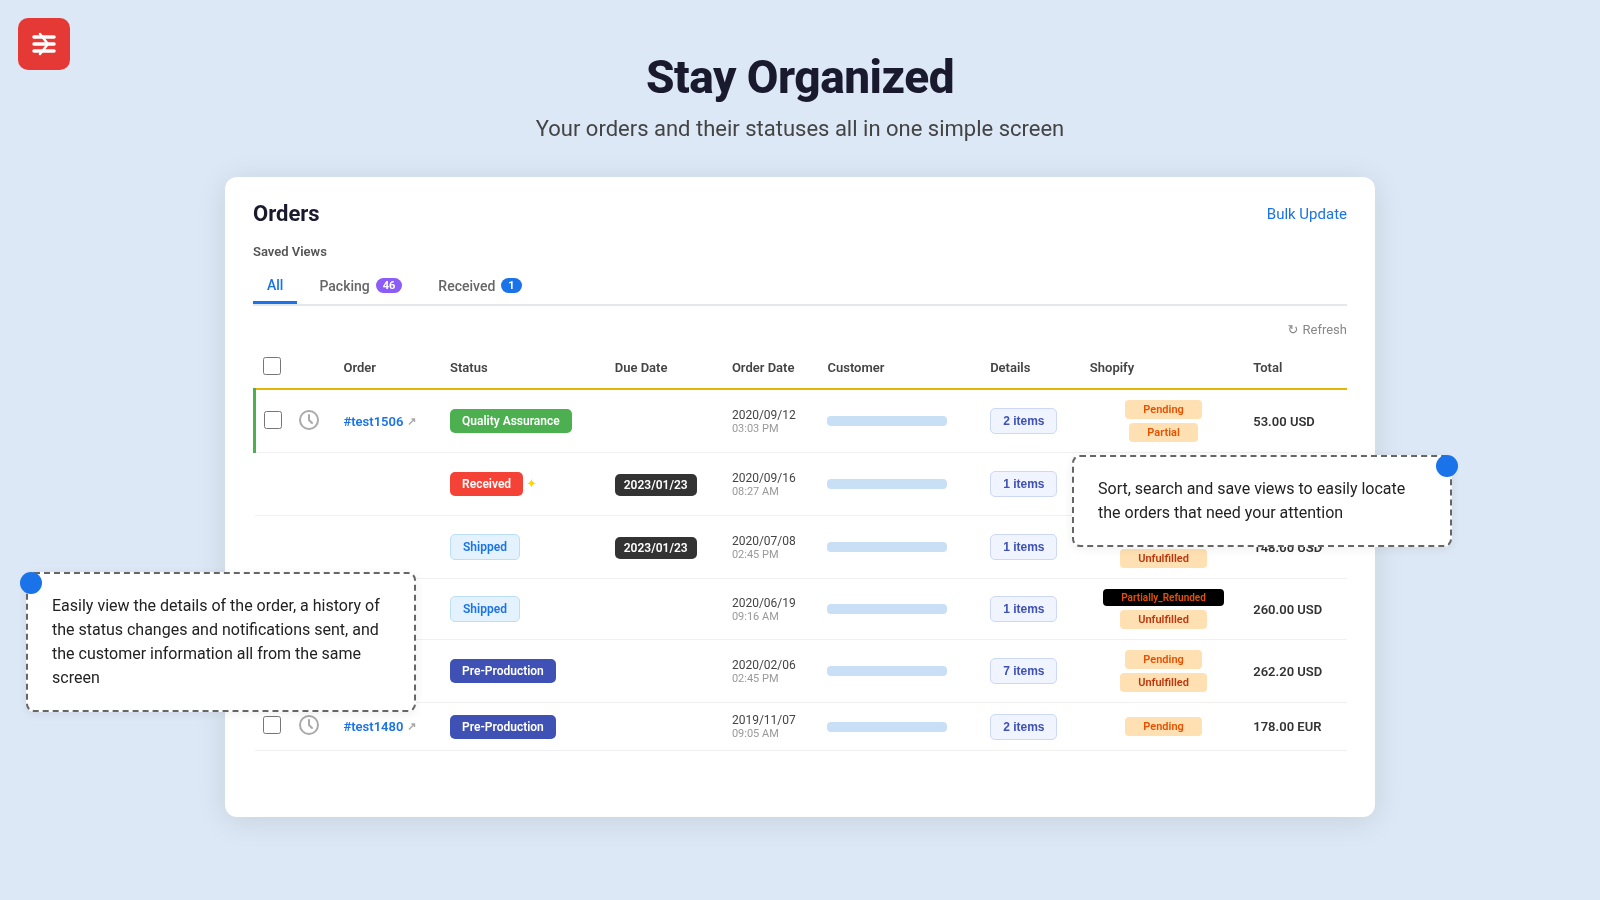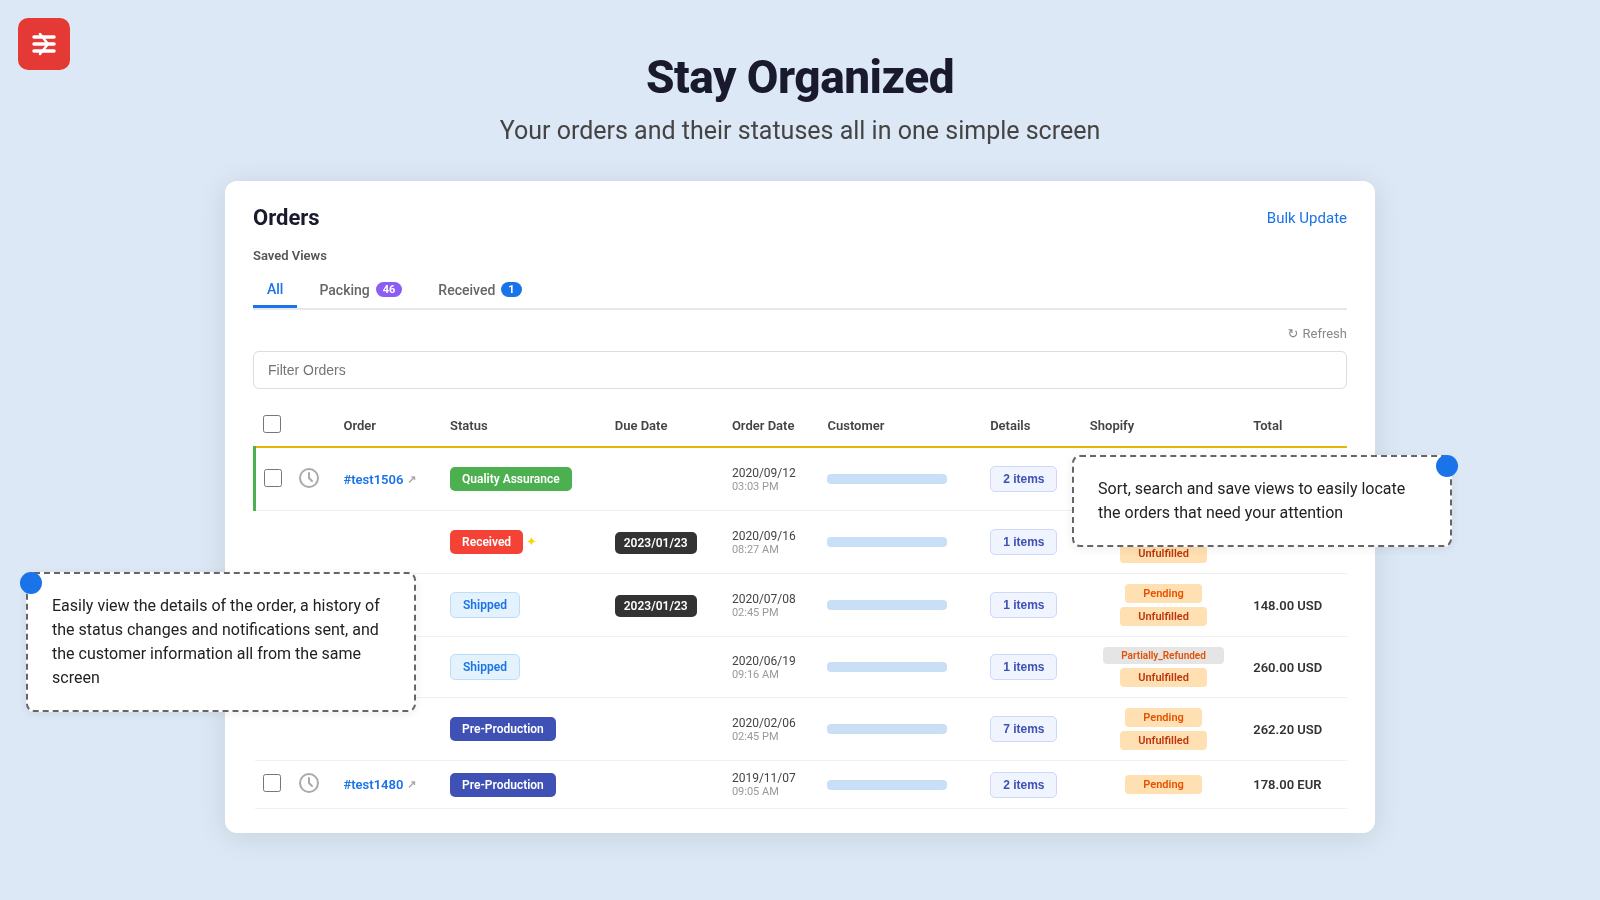--- a/index.html
+++ b/index.html
@@ -32,21 +32,21 @@
       text-align: center;
       padding-top: 50px;
     }
     .page-header h1 {
       font-size: 46px;
       font-weight: 800;
       color: #1a1a2e;
       letter-spacing: -0.5px;
     }
     .page-header p {
-      font-size: 25px;
+      font-size: 22px;
       color: #444;
       margin-top: 12px;
       font-weight: 400;
     }
 
     
     .card {
       background: #fff;
       border-radius: 12px;
       box-shadow: 0 4px 30px rgba(0,0,0,0.1);
@@ -245,21 +245,21 @@
     }
     .shopify-tag {
       padding: 3px 18px;
       border-radius: 4px;
       font-size: 11px;
       font-weight: 600;
     }
     .shopify-pending { background: #ffe0b2; color: #e65100; }
     .shopify-partial { background: #ffe0b2; color: #e65100; }
     .shopify-unfulfilled { background: #ffe0b2; color: #bf360c; }
-    .shopify-partially-refunded { background: #e5e5e5; color: #e65100; font-size: 10px; }
+    .shopify-partially-refunded { background: #000000; color: #e65100; font-size: 10px; }
 
     .total-cell {
       font-size: 13px;
       font-weight: 600;
       color: #333;
       white-space: nowrap;
     }
 
     
     .tooltip-box {
@@ -345,21 +345,20 @@
 
   
   <div class="top-bar">
     <span class="refresh-btn">
       <span>↻</span>
       <span>Refresh</span>
     </span>
   </div>
 
   
-  <input class="filter-input" type="text" placeholder="Filter Orders" style="">
 
   
   <table>
     <thead>
       <tr>
         <th>
           <input type="checkbox" class="order-check" style="">
         </th>
         <th></th>
         <th>Order</th>

